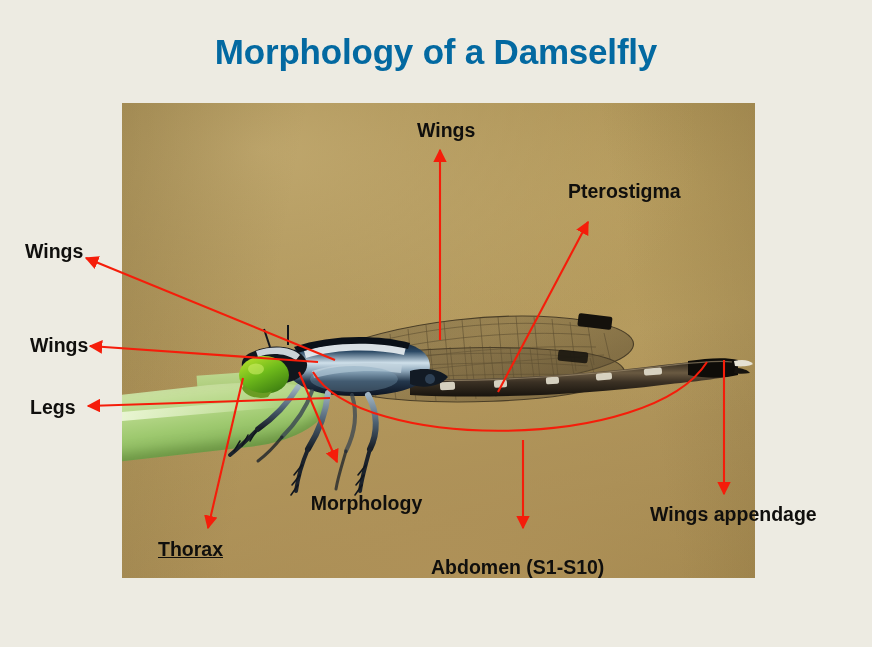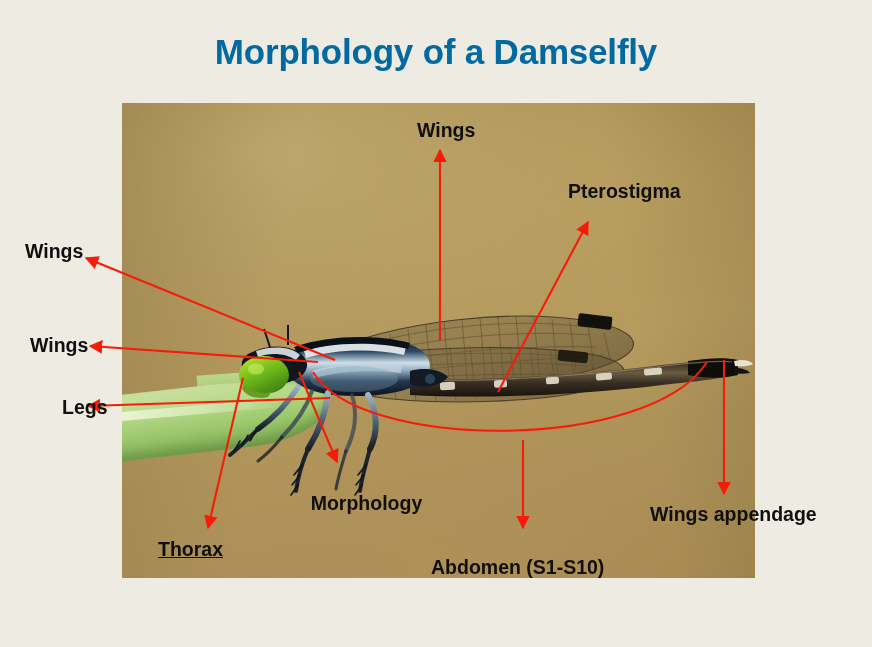--- a/index.html
+++ b/index.html
@@ -107,21 +107,21 @@
   .label {
     position: absolute;
     font-size: 19.5px;
     font-weight: bold;
     color: #100f0d;
     white-space: pre;
     line-height: 1.14;
   }
   #lbl-head      { left: 25px;  top: 240px; }
   #lbl-eyes      { left: 30px;  top: 334px; }
-  #lbl-legs      { left: 30px;  top: 396px; margin-left: 32px; }
+  #lbl-legs      { left: 30px;  top: 396px; }
   #lbl-wings     { left: 417px; top: 119px; }
   #lbl-pteros    { left: 568px; top: 180px; text-align: right; }
   #lbl-secondary { left: 289px; top: 470px; }
   #lbl-thorax    { left: 158px; top: 538px; text-decoration: underline; }
   #lbl-abdomen   { left: 431px; top: 556px; }
   #lbl-anal      { left: 650px; top: 503px; }
 </style>
 </head>
 <body>
 

